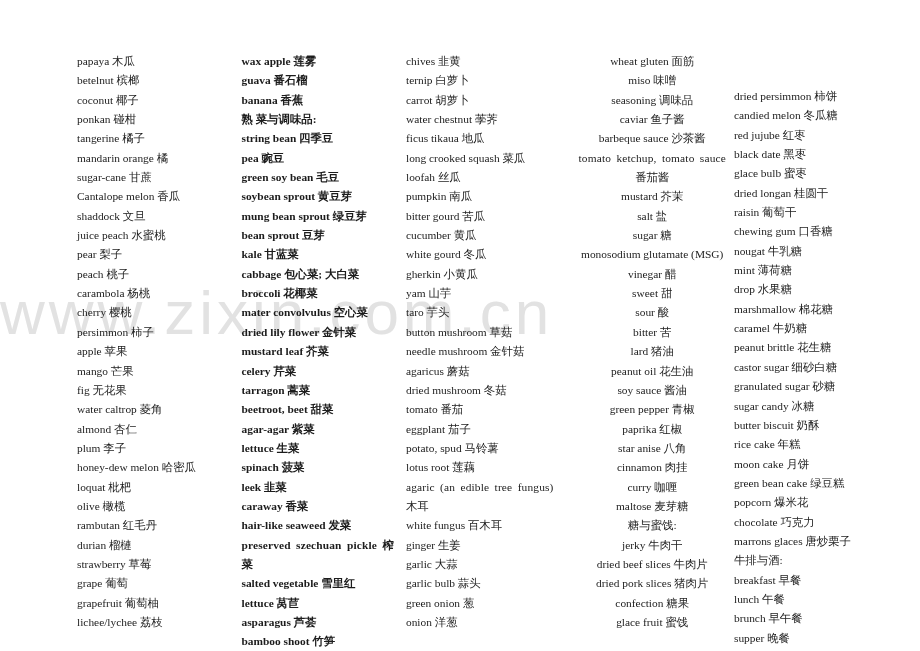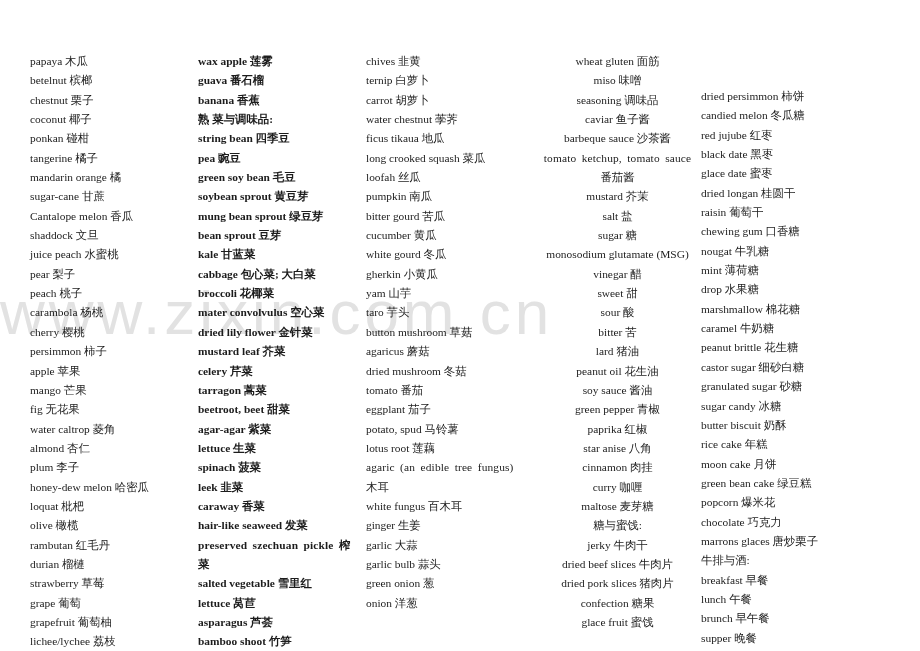--- a/index.html
+++ b/index.html
@@ -50,21 +50,21 @@
     padding: 52px 0 0 0;
     box-sizing: border-box;
     display: flex;
     align-items: flex-start;
     z-index: 2;
   }
   .column {
     box-sizing: border-box;
     padding: 0;
   }
-  .col-1 { width: 168px; margin-left: 30px; }
+  .col-1 { width: 168px; margin-left: 77px; }
   .col-2 { width: 168px; font-weight: bold; }
   .col-3 { width: 168px; }
   .col-4 { width: 167px; text-align: center; }
   .col-5 { width: 190px; margin-top: 35px; }
 
   .entry {
     font-size: 11.4px;
     line-height: 19.35px;
     height: 19.35px;
     white-space: nowrap;
@@ -86,21 +86,20 @@
 <div id="page">
 
   <div id="watermark">
     <span class="wm-text">www.zixin.com.cn</span>
   </div>
 
   <div id="columns">
     <div class="column col-1">
         <div class="entry">papaya  木瓜</div>
         <div class="entry">betelnut  槟榔</div>
-        <div class="entry">chestnut  栗子</div>
         <div class="entry">coconut  椰子</div>
         <div class="entry">ponkan  碰柑</div>
         <div class="entry">tangerine  橘子</div>
         <div class="entry">mandarin orange  橘</div>
         <div class="entry">sugar-cane  甘蔗</div>
         <div class="entry">Cantalope melon  香瓜</div>
         <div class="entry">shaddock  文旦</div>
         <div class="entry">juice peach  水蜜桃</div>
         <div class="entry">pear  梨子</div>
         <div class="entry">peach  桃子</div>
@@ -165,20 +164,21 @@
         <div class="entry">long crooked squash  菜瓜</div>
         <div class="entry">loofah  丝瓜</div>
         <div class="entry">pumpkin  南瓜</div>
         <div class="entry">bitter gourd  苦瓜</div>
         <div class="entry">cucumber  黄瓜</div>
         <div class="entry">white gourd  冬瓜</div>
         <div class="entry">gherkin  小黄瓜</div>
         <div class="entry">yam  山芋</div>
         <div class="entry">taro  芋头</div>
         <div class="entry">button mushroom  草菇</div>
+        <div class="entry">needle mushroom  金针菇</div>
         <div class="entry">agaricus  蘑菇</div>
         <div class="entry">dried mushroom  冬菇</div>
         <div class="entry">tomato  番茄</div>
         <div class="entry">eggplant  茄子</div>
         <div class="entry">potato, spud  马铃薯</div>
         <div class="entry">lotus root  莲藕</div>
         <div class="entry justified">agaric  (an  edible  tree  fungus)</div>
         <div class="entry">木耳</div>
         <div class="entry">white fungus  百木耳</div>
         <div class="entry">ginger  生姜</div>
@@ -218,21 +218,21 @@
         <div class="entry">dried beef slices  牛肉片</div>
         <div class="entry">dried pork slices  猪肉片</div>
         <div class="entry">confection  糖果</div>
         <div class="entry">glace fruit  蜜饯</div>
       </div>
     <div class="column col-5">
         <div class="entry">dried persimmon  柿饼</div>
         <div class="entry">candied melon  冬瓜糖</div>
         <div class="entry">red jujube  红枣</div>
         <div class="entry">black date  黑枣</div>
-        <div class="entry">glace date  蜜枣</div>
+        <div class="entry">glace bulb  蜜枣</div>
         <div class="entry">dried longan  桂圆干</div>
         <div class="entry">raisin  葡萄干</div>
         <div class="entry">chewing gum  口香糖</div>
         <div class="entry">nougat  牛乳糖</div>
         <div class="entry">mint  薄荷糖</div>
         <div class="entry">drop  水果糖</div>
         <div class="entry">marshmallow  棉花糖</div>
         <div class="entry">caramel  牛奶糖</div>
         <div class="entry">peanut brittle  花生糖</div>
         <div class="entry">castor sugar  细砂白糖</div>

